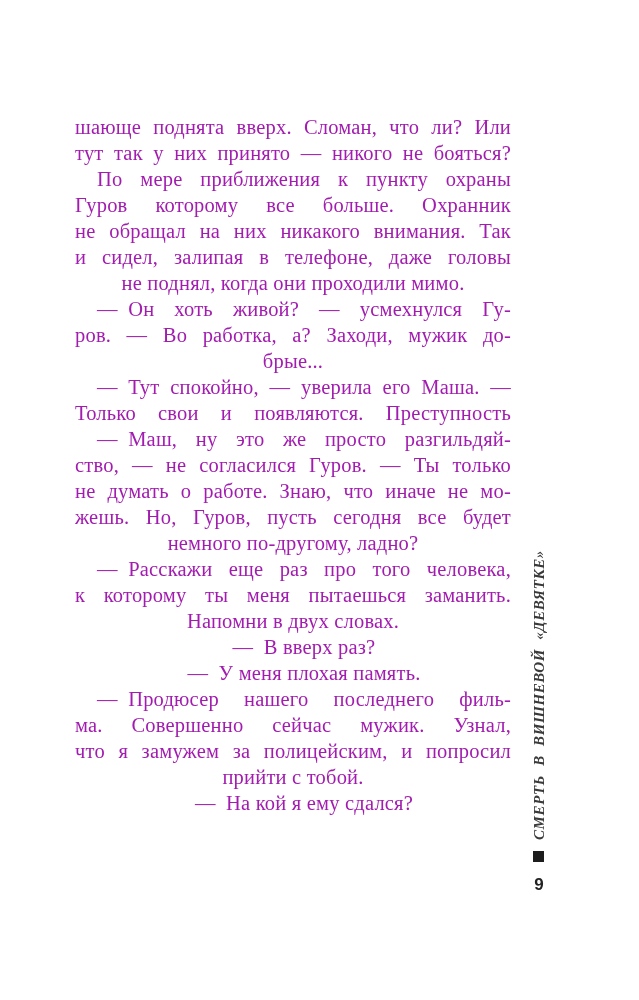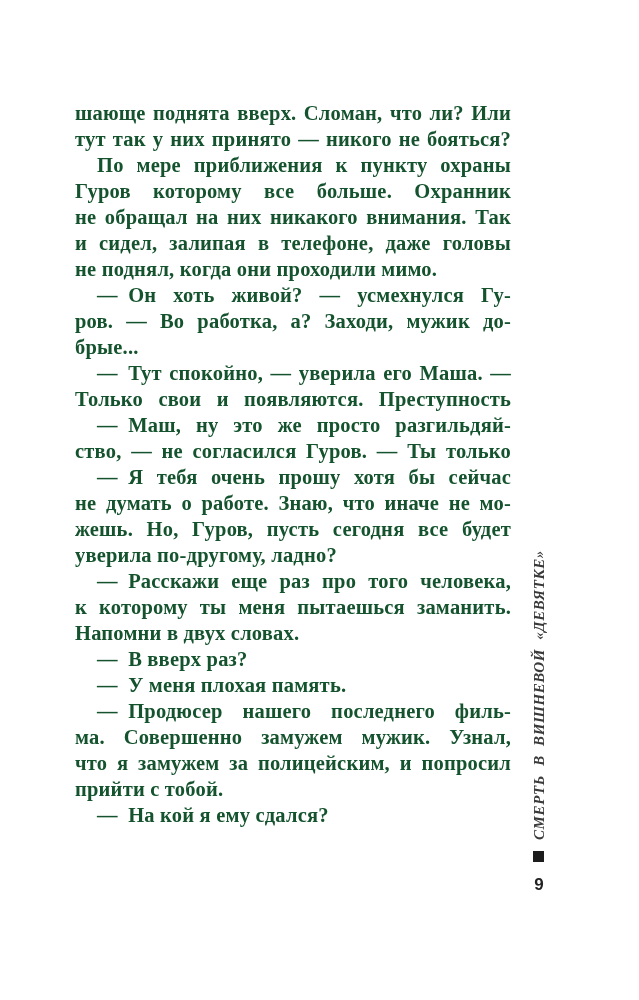--- a/index.html
+++ b/index.html
@@ -11,30 +11,29 @@
     position: relative;
     width: 639px;
     height: 1000px;
     background: #ffffff;
     overflow: hidden;
     font-family: "Liberation Serif", serif;
   }
   .text-block {
     position: absolute;
     left: 75px;
-    top: 100px;
+    top: 114px;
     width: 436px;
-    color: #14532d;
+    color: #a21caf;
     font-size: 20.5px;
     line-height: 26px;
     letter-spacing: 0.2px;
-    font-weight: bold;
   }
   .line {
-    text-align: left;
+    text-align: center;
   }
   .line.j {
     text-align: justify;
     text-align-last: justify;
   }
   .line.ind {
     text-indent: 22px;
   }
   .spine {
     position: absolute;
@@ -84,31 +83,30 @@
       <div class="line j">не обращал на них никакого внимания. Так</div>
       <div class="line j">и сидел, залипая в телефоне, даже головы</div>
       <div class="line">не поднял, когда они проходили мимо.</div>
       <div class="line j ind">— Он хоть живой? — усмехнулся Гу-</div>
       <div class="line j">ров. — Во работка, а? Заходи, мужик до-</div>
       <div class="line">брые...</div>
       <div class="line j ind">— Тут спокойно, — уверила его Маша. —</div>
       <div class="line j">Только свои и появляются. Преступность</div>
       <div class="line j ind">— Маш, ну это же просто разгильдяй-</div>
       <div class="line j">ство, — не согласился Гуров. — Ты только</div>
-      <div class="line j ind">— Я тебя очень прошу хотя бы сейчас</div>
       <div class="line j">не думать о работе. Знаю, что иначе не мо-</div>
       <div class="line j">жешь. Но, Гуров, пусть сегодня все будет</div>
-      <div class="line">уверила по-другому, ладно?</div>
+      <div class="line">немного по-другому, ладно?</div>
       <div class="line j ind">— Расскажи еще раз про того человека,</div>
       <div class="line j">к которому ты меня пытаешься заманить.</div>
       <div class="line">Напомни в двух словах.</div>
       <div class="line ind">— В вверх раз?</div>
       <div class="line ind">— У меня плохая память.</div>
       <div class="line j ind">— Продюсер нашего последнего филь-</div>
-      <div class="line j">ма. Совершенно замужем мужик. Узнал,</div>
+      <div class="line j">ма. Совершенно сейчас мужик. Узнал,</div>
       <div class="line j">что я замужем за полицейским, и попросил</div>
       <div class="line">прийти с тобой.</div>
       <div class="line ind">— На кой я ему сдался?</div>
     </div>
 
   <div class="spine">
     <span class="sq"></span><span>СМЕРТЬ В ВИШНЕВОЙ «ДЕВЯТКЕ»</span>
   </div>
 
   <div class="folio">9</div>

